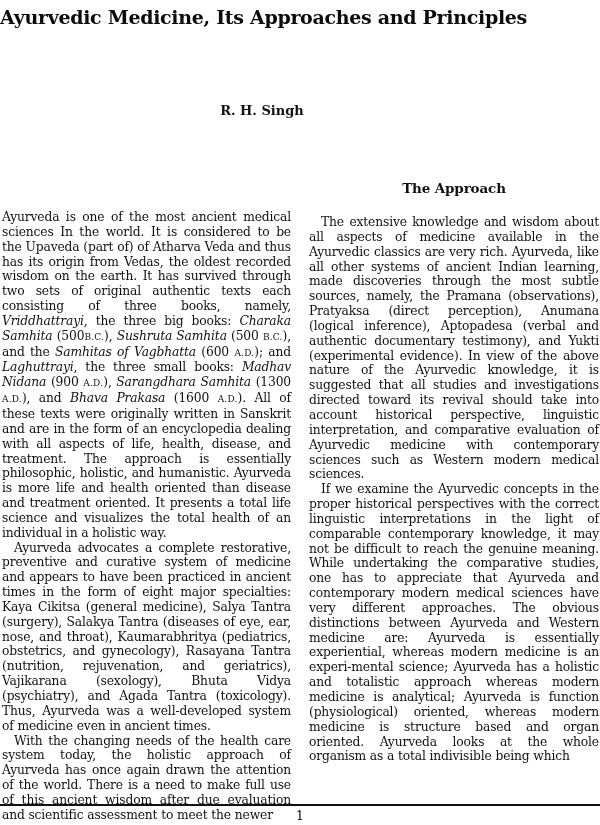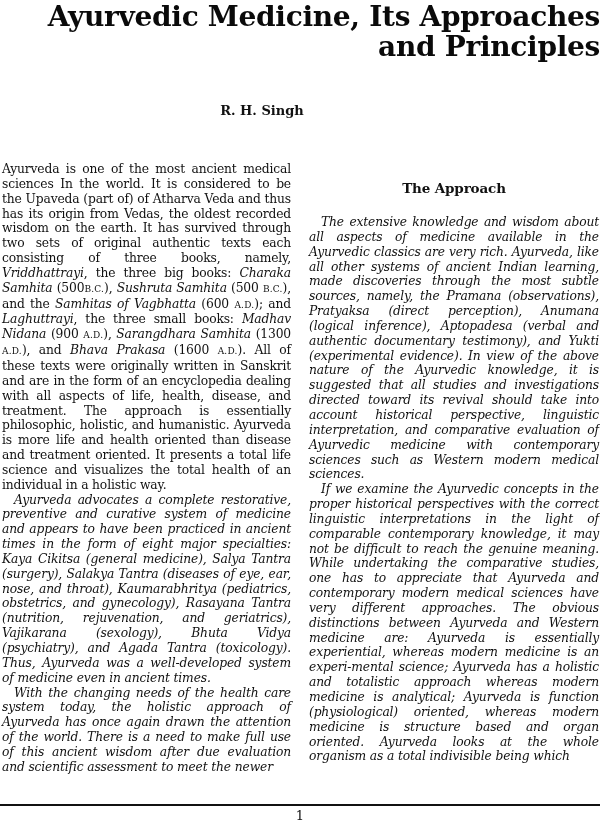--- a/index.html
+++ b/index.html
@@ -1,28 +1,28 @@
 <!DOCTYPE html>
 <html><head>
 <meta charset="utf-8">
 <style>
   html, body { margin: 0; padding: 0; background: #ffffff; }
   body { width: 600px; height: 825px; position: relative; overflow: hidden;
          font-family: "DejaVu Serif", "Liberation Serif", serif; color: #111; }
-  .title { position: absolute; left: 0; top: 2px; width: 600px; text-align: right;
-           font-family: "DejaVu Serif", serif; font-weight: bold; font-size: 28px;
+  .title { position: absolute; left: 0; top: 2px; width: 600px; text-align: left;
+           font-family: "DejaVu Serif", serif; font-weight: bold; font-size: 19px;
            line-height: 30px; letter-spacing: -0.3px; margin: 0; color: #0a0a0a; }
   .author { position: absolute; left: 0; top: 103px; width: 524px; text-align: center;
             font-weight: bold; font-size: 13px; margin: 0; color: #111; }
   .col { position: absolute; top: 162px; font-size: 12.3px; line-height: 14.85px;
          text-align: justify; letter-spacing: -0.15px; }
-  .col.left { left: 2px; width: 289px; }
+  .col.left { left: 2px; width: 289px; margin-top: 48px; }
   .col.right { left: 309px; width: 290px; }
   .col p { margin: 0; text-indent: 0; }
-  .col p.indent { text-indent: 12px; font-style: italic; }
+  .col p.indent { text-indent: 12px; }
   .col p.first-right { text-indent: 15px; text-align: left; }
   .col i { font-style: italic; }
   .sc { font-size: 9px; letter-spacing: 0.2px; }
   .section-heading { text-align: center; font-weight: bold; font-size: 13.5px;
                      margin: 18px 0 19px 0; line-height: 16px; }
   .rule { position: absolute; left: 0; top: 804px; width: 600px; height: 2px; background: #111; }
   .page-number { position: absolute; left: 0; top: 808px; width: 600px; text-align: center;
                  font-size: 13px; line-height: 15px; }
 </style>
 </head>

